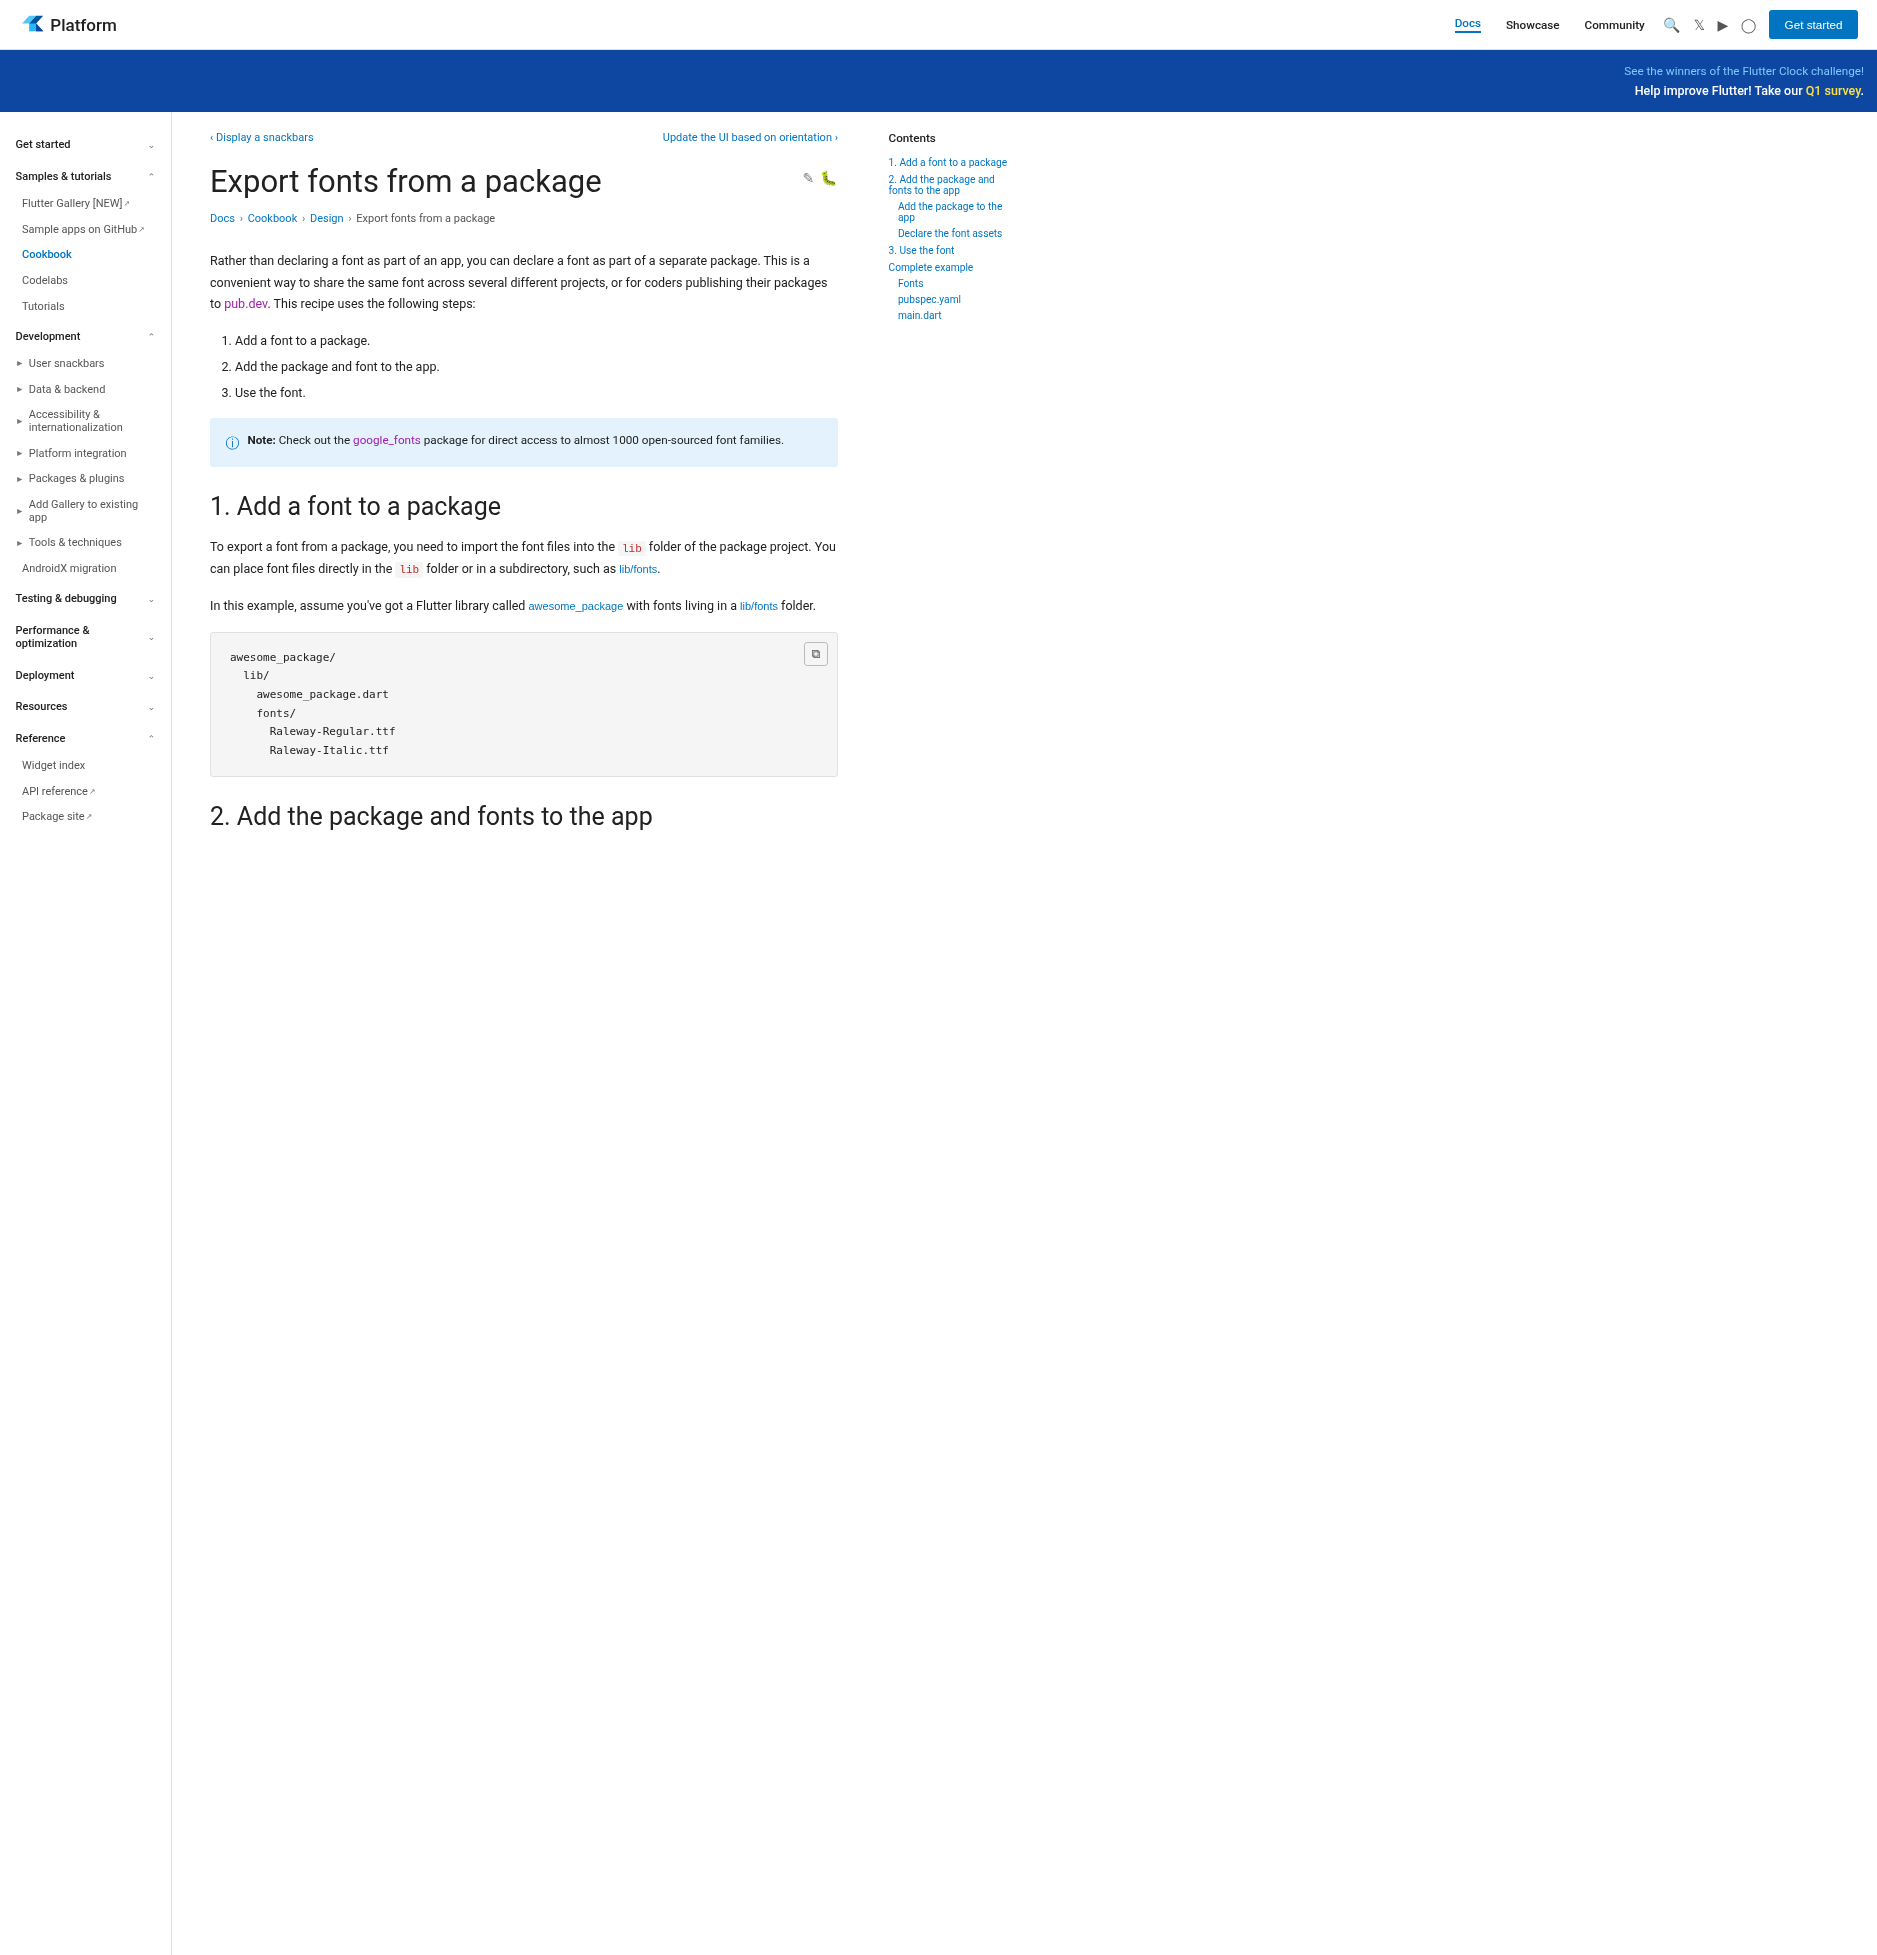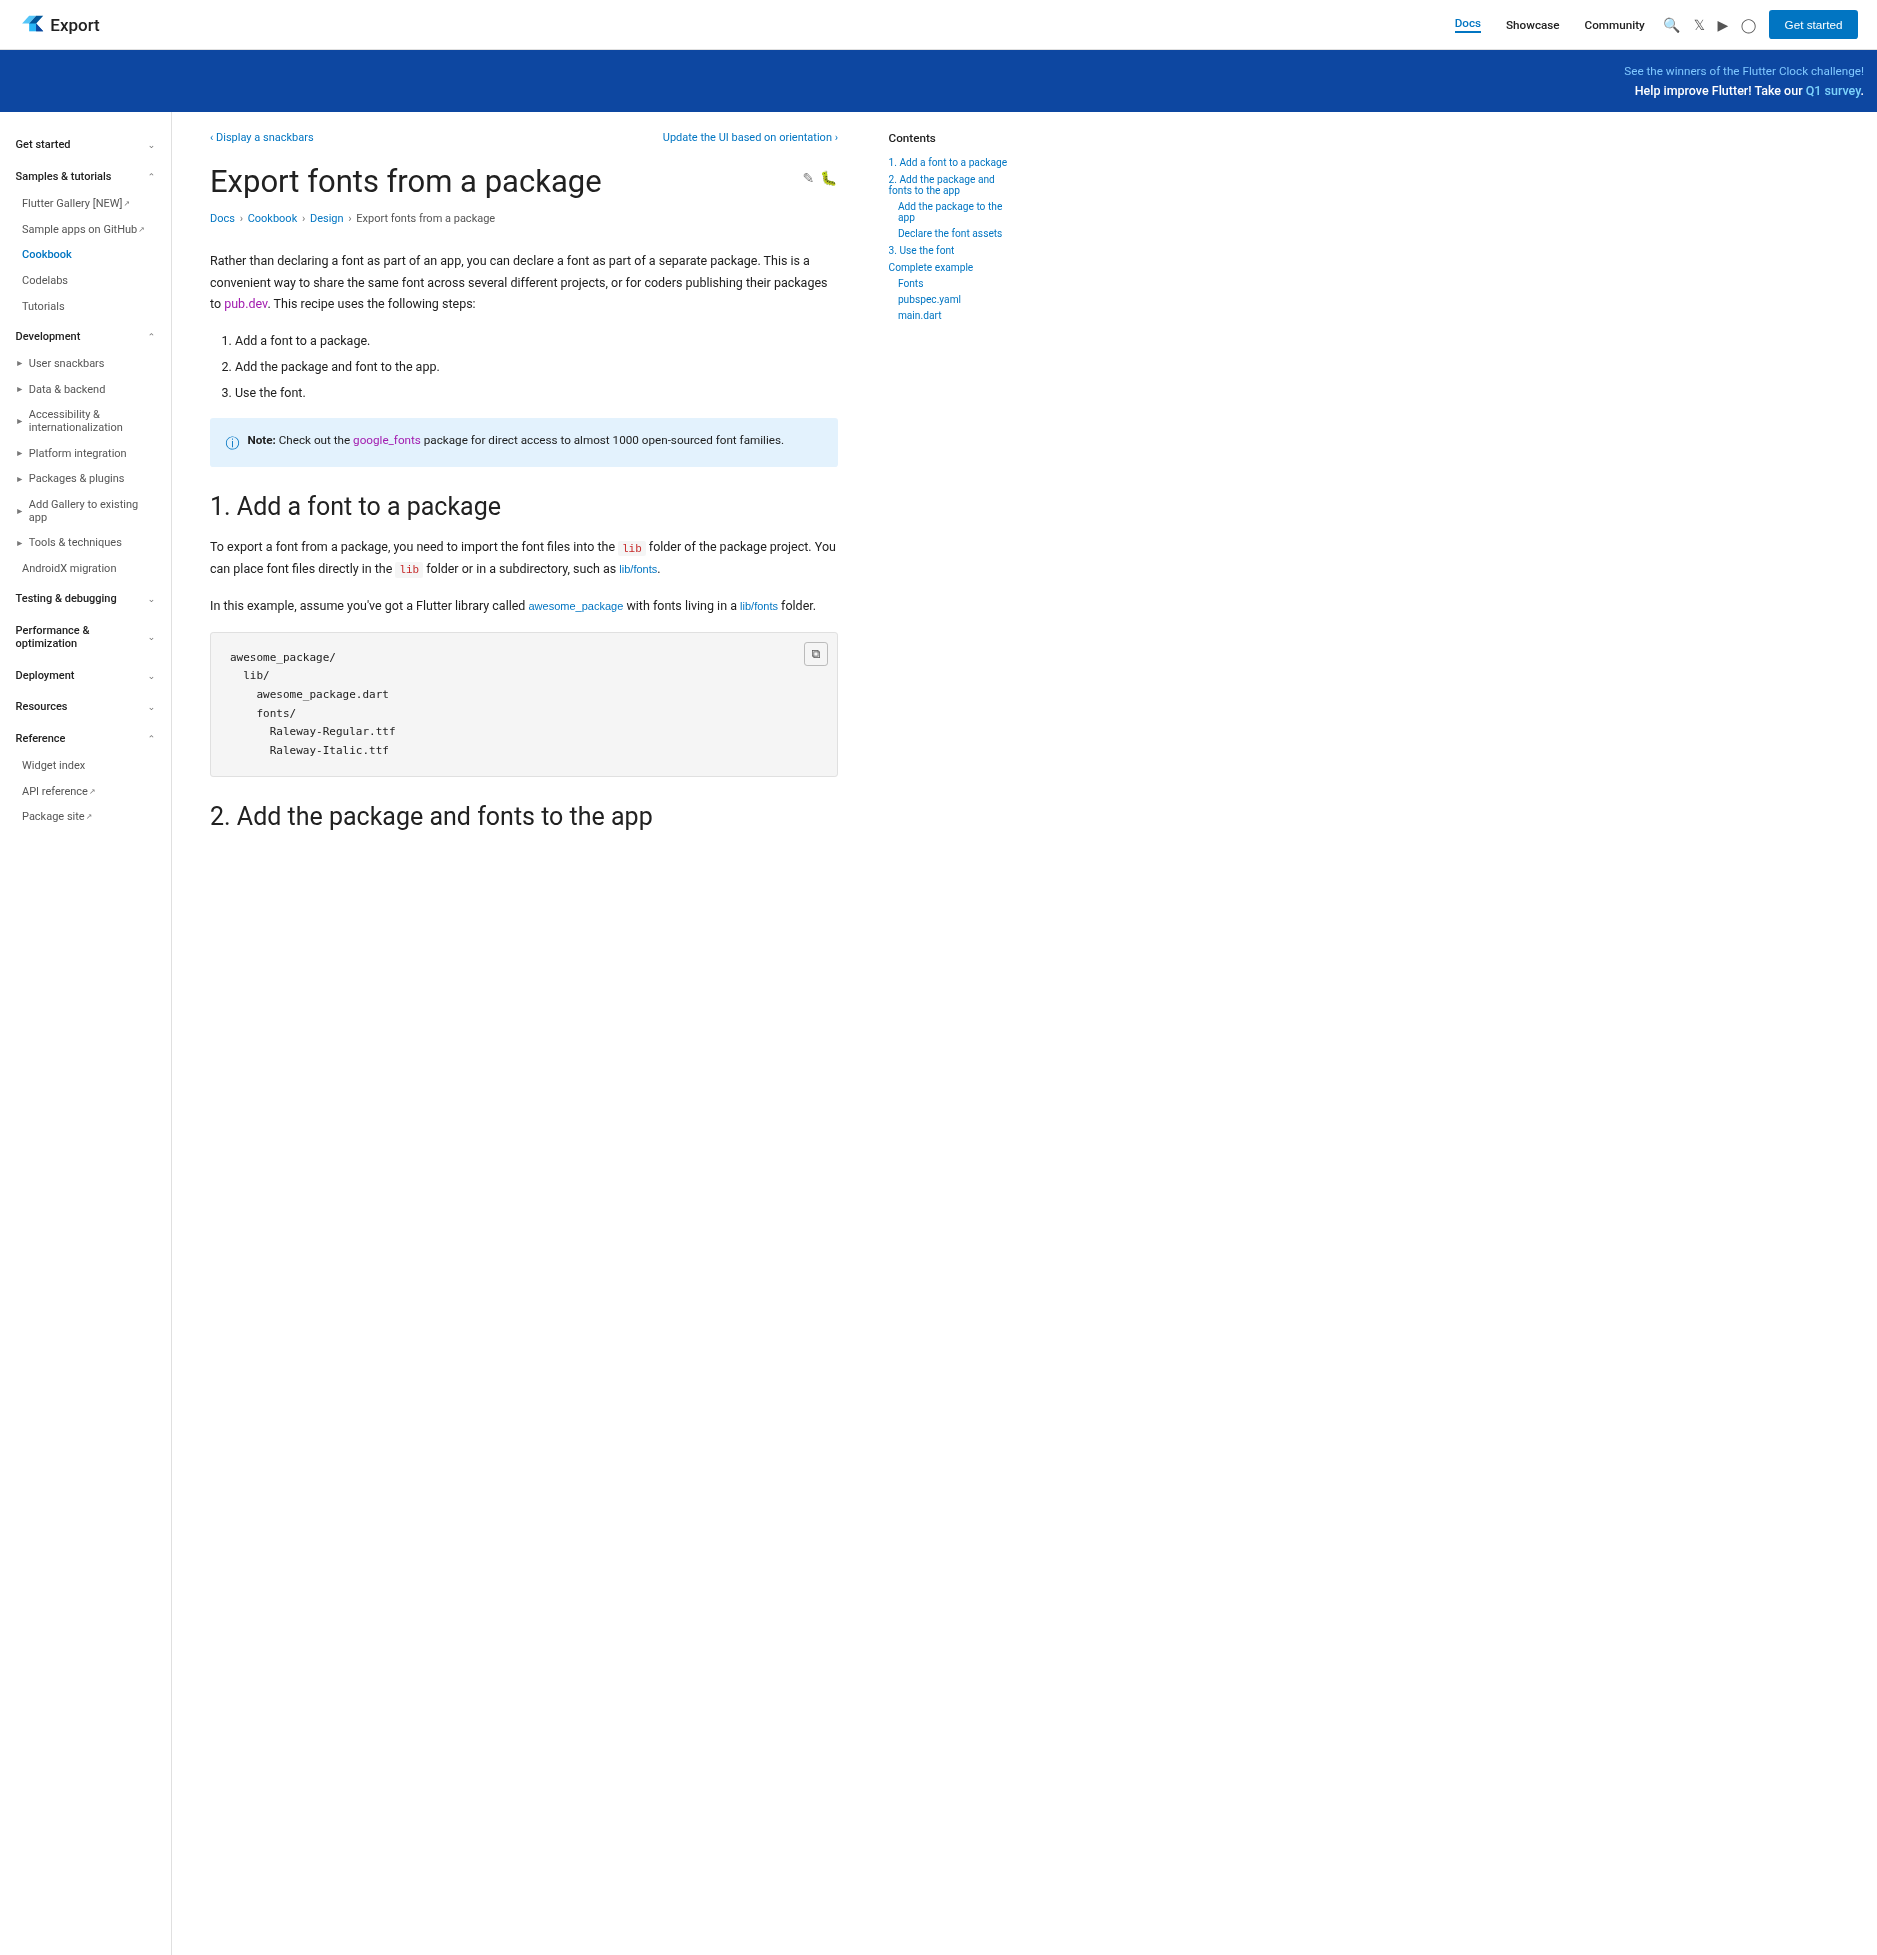--- a/index.html
+++ b/index.html
@@ -27,21 +27,21 @@
 
     
     .banner {
       background: #0d47a1;
       padding: 14px 13px;
       text-align: right;
       color: #fff;
     }
     .banner-line1 { font-size: 11.7px; color: #80c8ff; margin-bottom: 4.7px; }
     .banner-line2 { font-size: 12.5px; font-weight: 500; }
-    .banner-link { color: #7dd3fc; text-decoration: none; }
+    .banner-link { color: #fde047; text-decoration: none; }
 
     
     .page-layout { display: flex; min-height: calc(100vh - 50px); }
 
     
     .sidebar {
       width: 172px; min-width: 172px;
       padding: 19px 0;
       border-right: 0.8px solid #e0e0e0;
       font-size: 11px;
@@ -144,21 +144,21 @@
 <nav class="navbar">
   <a class="navbar-logo" href="#">
     <span>
       <svg width="25" height="25" viewBox="0 0 32 32">
         <polygon points="4,16 13,6 22,6 13,16" fill="#54c5f8"></polygon>
         <polygon points="13,16 22,6 31,6 22,16 31,26 22,26" fill="#01579b"></polygon>
         <polygon points="13,16 22,16 22,26 13,26" fill="#29b6f6"></polygon>
         <polygon points="22,16 31,26 22,26" fill="#0d47a1"></polygon>
       </svg>
     </span>
-    <span class="navbar-logo-text">Export</span>
+    <span class="navbar-logo-text">Platform</span>
   </a>
   <div class="navbar-spacer"></div>
   <div class="navbar-links">
     <a class="navbar-link active" href="#">Docs</a>
     <a class="navbar-link" href="#">Showcase</a>
     <a class="navbar-link" href="#">Community</a>
   </div>
   <div class="navbar-icons">
     <a class="navbar-icon" href="#">🔍</a>
     <a class="navbar-icon" href="#">𝕏</a>

